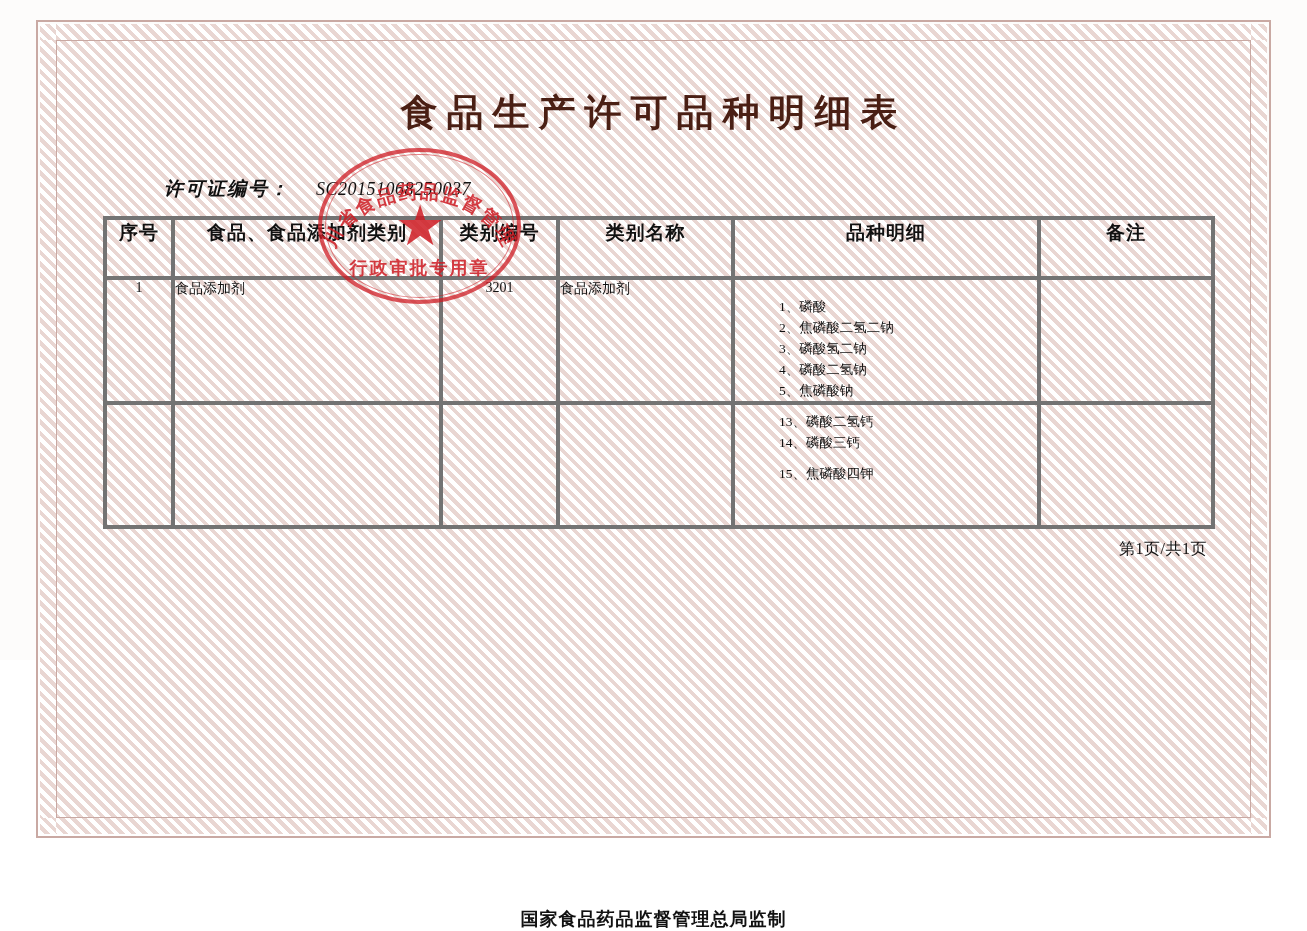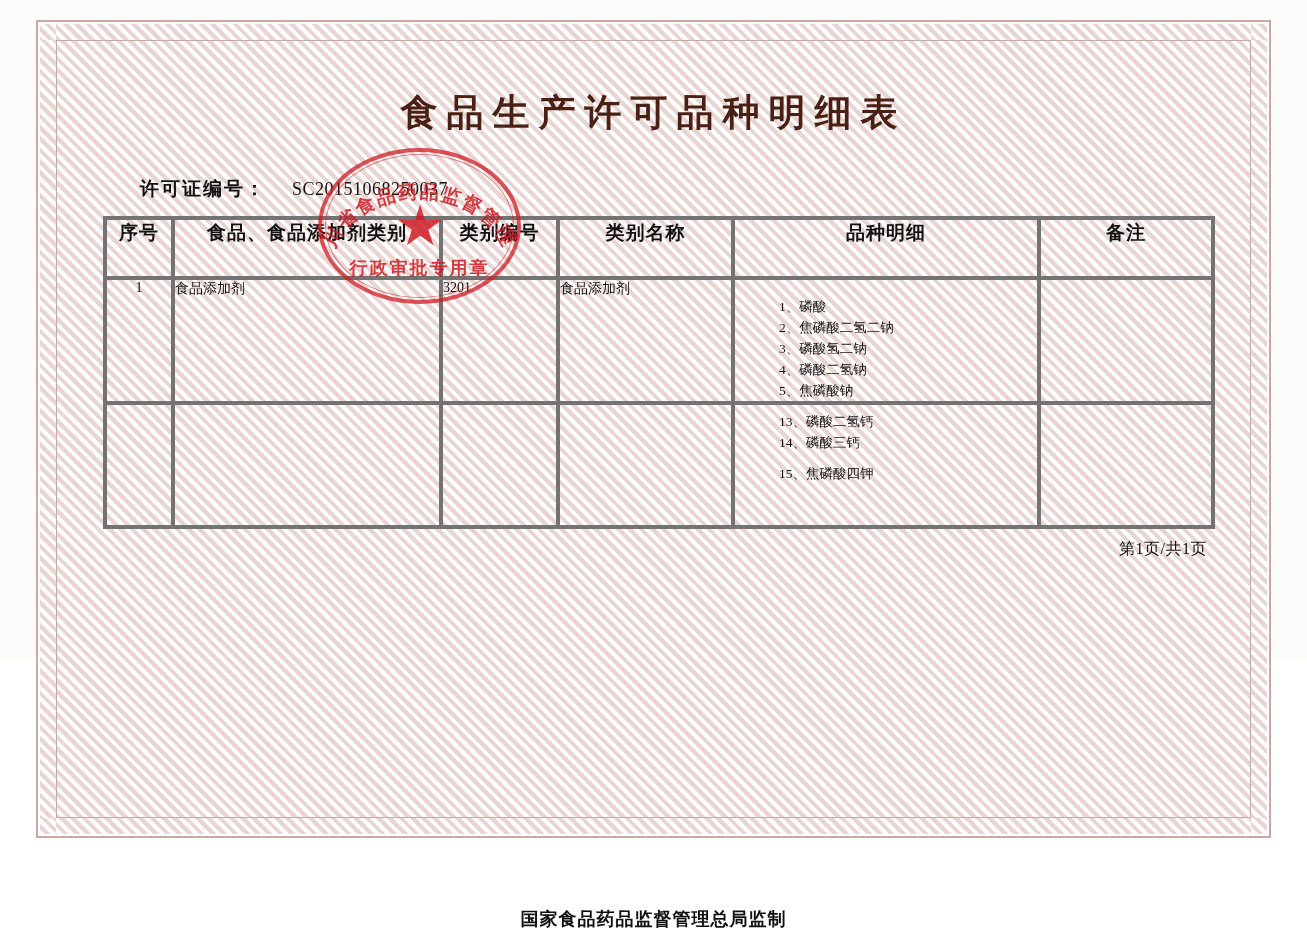--- a/index.html
+++ b/index.html
@@ -76,24 +76,25 @@
     font-size: 37px;
     font-weight: bold;
     letter-spacing: 9px;
     color: #4a1f14;
     margin-top: 30px;
     font-family: "Liberation Serif", "DejaVu Serif", serif;
   }
 
   .license-row {
     margin-top: 38px;
-    margin-left: 64px;
+    margin-left: 88px;
     font-size: 19px;
     display: flex;
     align-items: baseline;
+    font-style: italic;
   }
   .license-label {
     font-weight: bold;
     letter-spacing: 2px;
   }
   .license-value {
     margin-left: 26px;
     font-size: 18px;
     font-family: "Liberation Serif", "DejaVu Serif", serif;
     letter-spacing: 0.5px;
@@ -124,21 +125,21 @@
   .col-catno  { width: 117px; }
   .col-name   { width: 175px; }
   .col-detail { width: 306px; }
   .col-remark { width: 174px; }
 
   td.cell {
     font-size: 14px;
   }
   td.c-no   { text-align: center; }
   td.c-cat  { padding-left: 30px; }
-  td.c-catno{ }
+  td.c-catno{ text-align: center; }
   td.c-name { padding-left: 22px; }
 
   .row1 td { height: 100px; padding-top: 18px; }
   .row2 td { height: 112px; }
   .row3 td { height: 120px; }
 
   .detail-cell {
     padding: 0;
     position: relative;
   }

